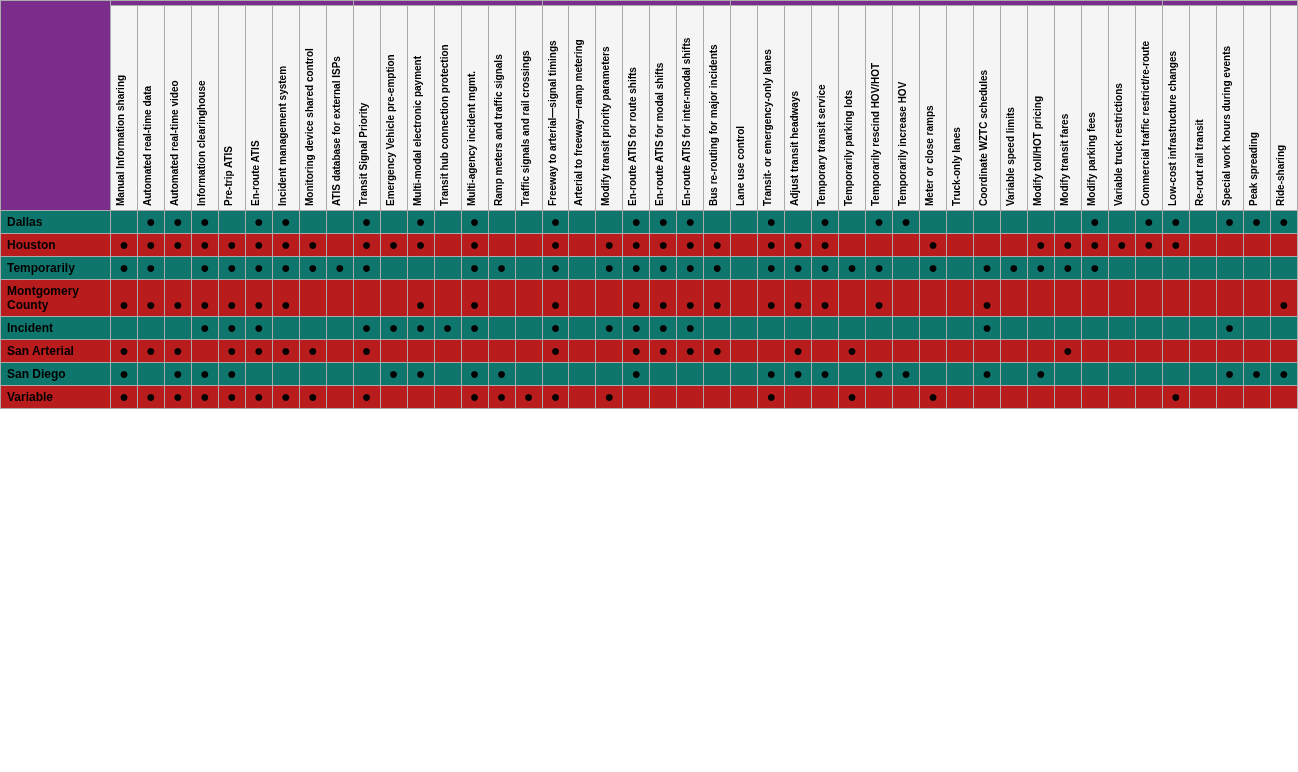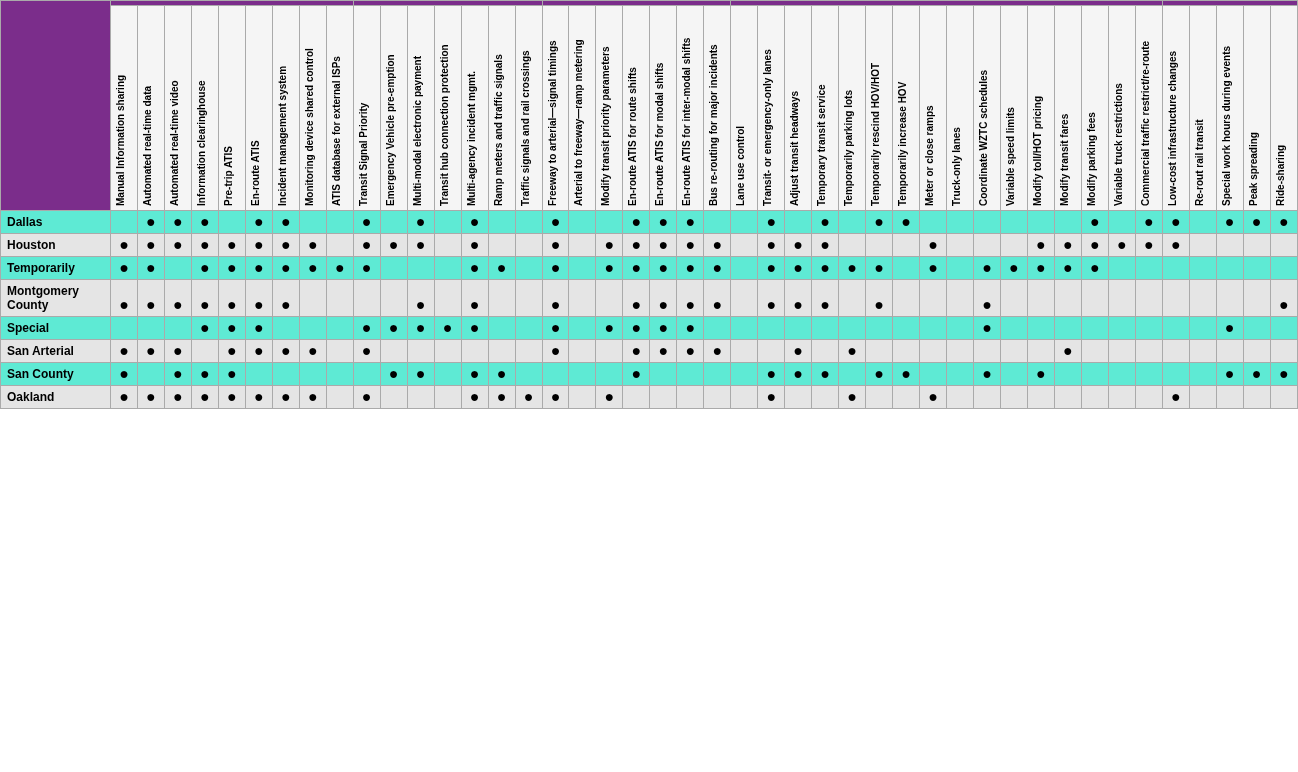--- a/index.html
+++ b/index.html
@@ -52,22 +52,22 @@
       transform: rotate(180deg);
       text-align: left;
       font-size: 10px;
       height: 200px;
       vertical-align: bottom;
       padding: 2px 2px 4px 2px;
       white-space: nowrap;
     }
     
     
-    .row-white { background-color: #5eead4; }
-    .row-gray { background-color: #e5e5e5; }
+    .row-white { background-color: #0f766e; }
+    .row-gray { background-color: #b91c1c; }
     
     .site-cell {
       text-align: left;
       font-weight: bold;
       font-size: 12px;
       padding: 4px 6px;
       vertical-align: middle;
     }
     
     .dot { font-size: 16px; color: #000; }
@@ -413,21 +413,21 @@
           <td class="col-data"></td>
           <td class="col-data"></td>
           <td class="col-data"></td>
           <td class="col-data"></td>
           <td class="col-data"></td>
           <td class="col-data"></td>
           <td class="col-data"></td>
           <td class="col-data"><span class="dot">●</span></td>
         </tr>
         <tr class="row-white">
-          <td class="site-cell col-site">Special</td>
+          <td class="site-cell col-site">Incident</td>
           <td class="col-data"></td>
           <td class="col-data"></td>
           <td class="col-data"></td>
           <td class="col-data"><span class="dot">●</span></td>
           <td class="col-data"><span class="dot">●</span></td>
           <td class="col-data"><span class="dot">●</span></td>
           <td class="col-data"></td>
           <td class="col-data"></td>
           <td class="col-data"></td>
           <td class="col-data"><span class="dot">●</span></td>
@@ -507,21 +507,21 @@
           <td class="col-data"></td>
           <td class="col-data"></td>
           <td class="col-data"></td>
           <td class="col-data"></td>
           <td class="col-data"></td>
           <td class="col-data"></td>
           <td class="col-data"></td>
           <td class="col-data"></td>
         </tr>
         <tr class="row-white">
-          <td class="site-cell col-site">San County</td>
+          <td class="site-cell col-site">San Diego</td>
           <td class="col-data"><span class="dot">●</span></td>
           <td class="col-data"></td>
           <td class="col-data"><span class="dot">●</span></td>
           <td class="col-data"><span class="dot">●</span></td>
           <td class="col-data"><span class="dot">●</span></td>
           <td class="col-data"></td>
           <td class="col-data"></td>
           <td class="col-data"></td>
           <td class="col-data"></td>
           <td class="col-data"></td>
@@ -554,21 +554,21 @@
           <td class="col-data"></td>
           <td class="col-data"></td>
           <td class="col-data"></td>
           <td class="col-data"></td>
           <td class="col-data"></td>
           <td class="col-data"><span class="dot">●</span></td>
           <td class="col-data"><span class="dot">●</span></td>
           <td class="col-data"><span class="dot">●</span></td>
         </tr>
         <tr class="row-gray">
-          <td class="site-cell col-site">Oakland</td>
+          <td class="site-cell col-site">Variable</td>
           <td class="col-data"><span class="dot">●</span></td>
           <td class="col-data"><span class="dot">●</span></td>
           <td class="col-data"><span class="dot">●</span></td>
           <td class="col-data"><span class="dot">●</span></td>
           <td class="col-data"><span class="dot">●</span></td>
           <td class="col-data"><span class="dot">●</span></td>
           <td class="col-data"><span class="dot">●</span></td>
           <td class="col-data"><span class="dot">●</span></td>
           <td class="col-data"></td>
           <td class="col-data"><span class="dot">●</span></td>

